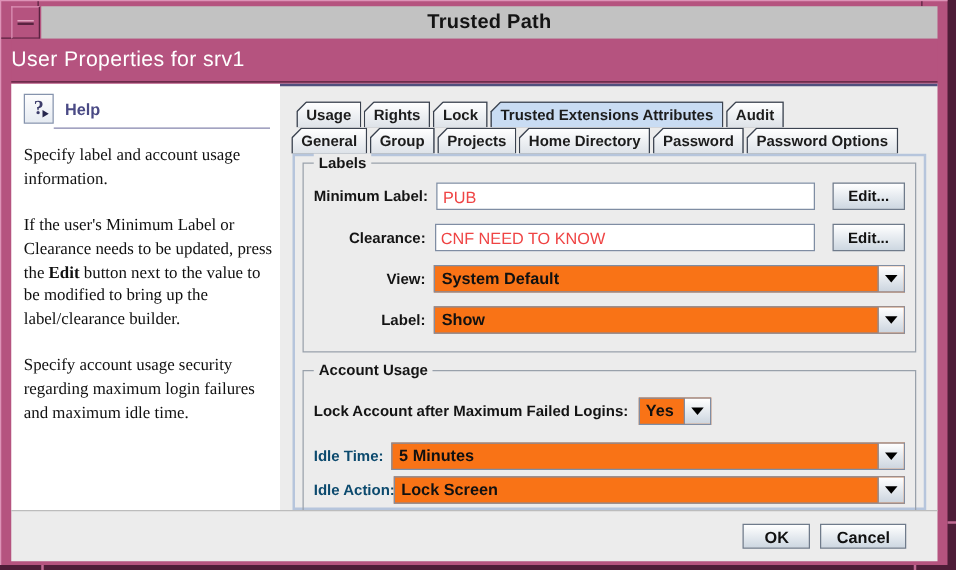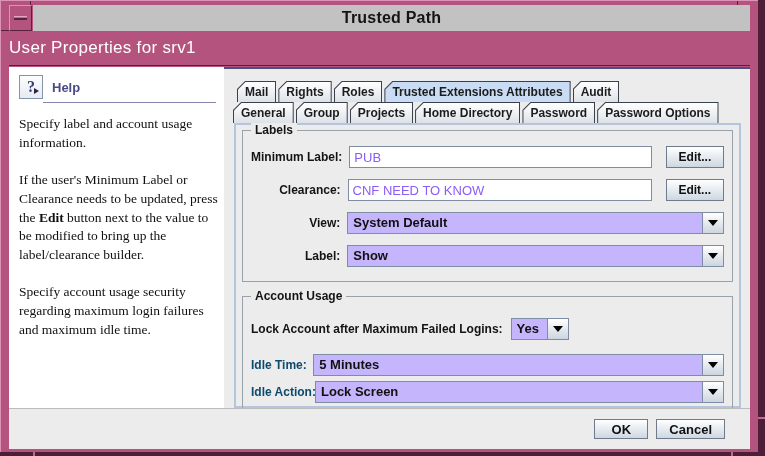--- a/index.html
+++ b/index.html
@@ -66,26 +66,26 @@
 
   .group { position:relative; border:1px solid #99a1ab; padding:15px 8px 6px 8px; }
   .group-title { position:absolute; top:-8px; left:8px; background:#ececec; padding:0 4px;
                  font-weight:bold; font-size:12px; color:#141414; white-space:nowrap; }
 
   .frow { display:flex; align-items:center; margin-bottom:11px; }
   .frow.last { margin-bottom:8px; }
   .flabel { width:92px; text-align:right; font-weight:bold; font-size:12px; color:#141414;
             margin-right:7px; white-space:nowrap; }
   .tfield { width:312px; height:22px; border:1px solid #7f8da3; background:#ffffff; font-size:13px;
-            color:#8b5cf6; padding:0 4px; font-family:"Liberation Sans",sans-serif; outline:none; }
+            color:#ef4444; padding:0 4px; font-family:"Liberation Sans",sans-serif; outline:none; }
   .btn { height:22px; border:1px solid #6f7b8b; background:linear-gradient(#ffffff,#cdd7e1);
          font-weight:bold; font-size:12px; font-family:"Liberation Sans",sans-serif; color:#111; }
   .edit-btn { width:60px; margin-left:14px; }
 
-  .combo { display:flex; height:22px; border:1px solid #7f8da3; background:#c4b5fd; }
+  .combo { display:flex; height:22px; border:1px solid #7f8da3; background:#f97316; }
   .combo-value { flex:1; font-size:13px; font-weight:bold; line-height:20px; padding-left:5px;
                  color:#111; white-space:nowrap; overflow:hidden; }
   .combo-arrow-btn { width:21px; border-left:1px solid #7f8da3; background:linear-gradient(#ffffff,#ccd5df);
                      display:flex; align-items:center; justify-content:center; }
   .arrow-down { width:0; height:0; border-left:5px solid transparent; border-right:5px solid transparent;
                 border-top:6px solid #000; }
   .combo.mid { width:388px; }
   .combo.small { width:58px; }
   .combo.wide { width:422px; }
 
@@ -139,27 +139,27 @@
         <p>Specify label and account usage information.</p>
         <p><span>If the user's Minimum Label or Clearance needs to be updated, press the </span><b>Edit</b><span> button next to the value to be modified to bring up the label/clearance builder.</span></p>
         <p>Specify account usage security regarding maximum login failures and maximum idle time.</p>
       </div>
 
       <div class="right-panel">
 
         <div class="tabs">
           <div class="tab-row">
             <div class="tab">
-                <div class="tab-fill">Mail</div>
+                <div class="tab-fill">Usage</div>
               </div>
             <div class="tab">
                 <div class="tab-fill">Rights</div>
               </div>
             <div class="tab">
-                <div class="tab-fill">Roles</div>
+                <div class="tab-fill">Lock</div>
               </div>
             <div class="tab selected">
                 <div class="tab-fill">Trusted Extensions Attributes</div>
               </div>
             <div class="tab">
                 <div class="tab-fill">Audit</div>
               </div>
           </div>
           <div class="tab-row second">
             <div class="tab">

